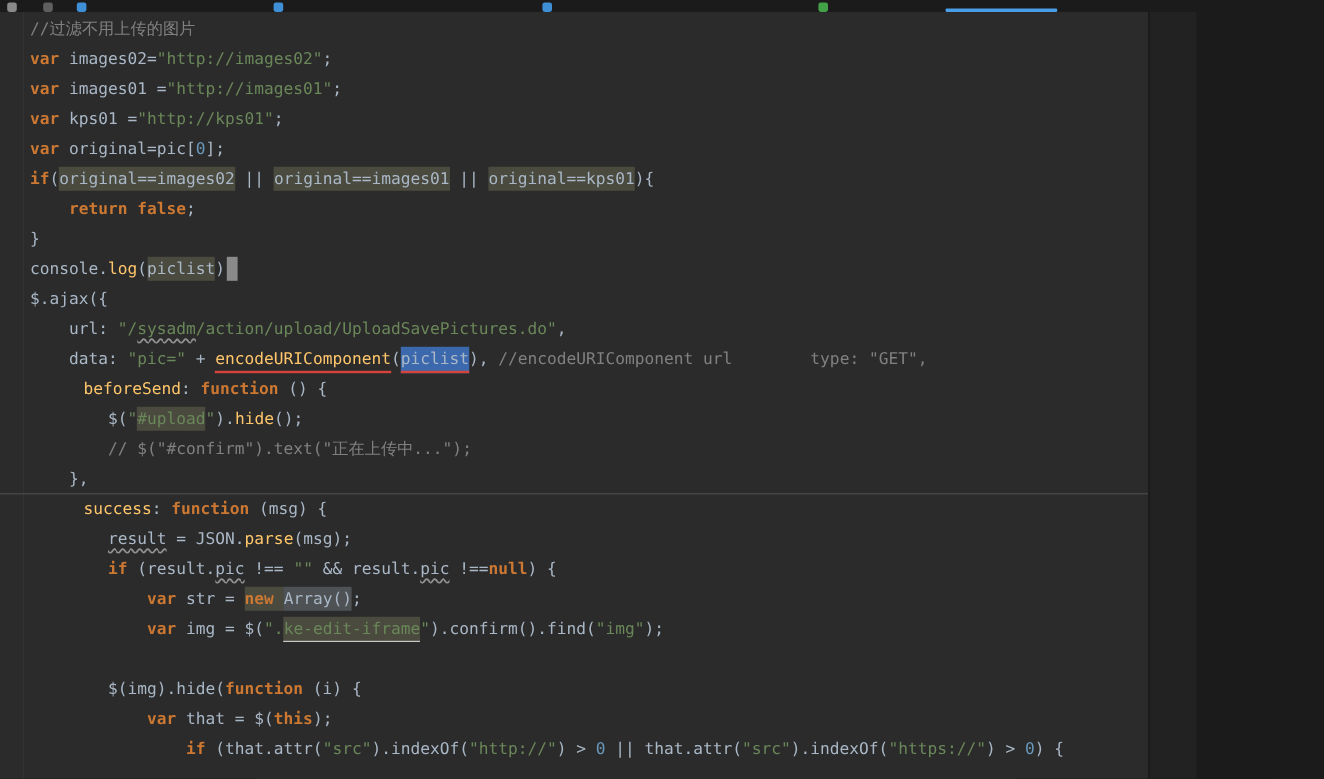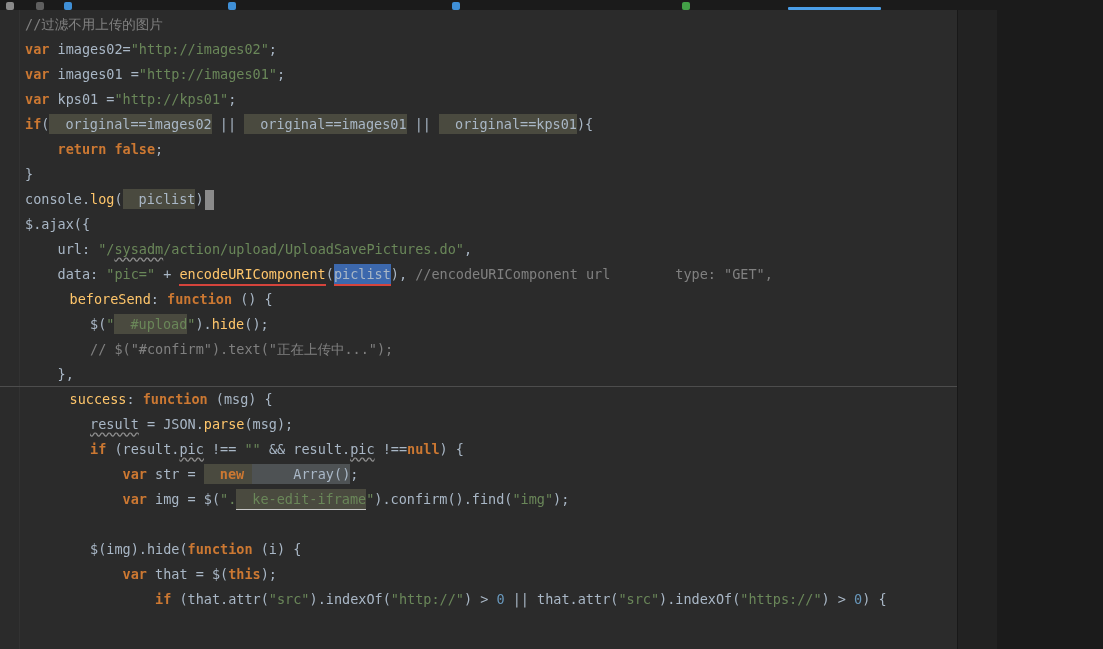--- a/index.html
+++ b/index.html
@@ -27,22 +27,22 @@
                       height:1px; background:var(--sep,#4d4d4d); }
 
   .c-kw  { color:var(--kw,#cc7832); font-weight:bold; }
   .c-str { color:var(--str,#6a8759); }
   .c-num { color:var(--num,#6897bb); }
   .c-com { color:var(--com,#808080); }
   .c-fn  { color:var(--fn,#ffc66b); }
   .c-key { color:var(--key,#ffc66b);margin-left:12px; }
   .c-def { color:var(--def,#a9b7c6); }
 
-  .bg-occ  { background:var(--occ,#4a4a3f);padding-left:16px; }
-  .bg-occ2 { background:var(--occ2,#4e5254);padding-left:41px; }
+  .bg-occ  { background:var(--occ,#4a4a3f); }
+  .bg-occ2 { background:var(--occ2,#4e5254); }
   .bg-sel  { background:var(--sel,#3c68ad); }
 
   .ul-red   { border-bottom:2px solid var(--ulred,#d5443c);text-align:center; }
   .ul-white { border-bottom:1px solid var(--ulwhite,#c8c8c8); }
   .ul-gray  { text-decoration:underline; text-decoration-style:wavy;
               text-decoration-color:var(--ulgray,#909090); text-underline-offset:3px;text-align:right; }
 
   .caret-block { display:inline-block; width:9px; height:20px;
                  background:var(--caret,#8a8a8a); vertical-align:middle; margin-left:1px; }
 
@@ -65,20 +65,21 @@
       <span class="active-underline" style="left: 788px; width: 93px; background: rgb(74, 158, 232);"></span>
     </div>
 
   <div class="editor">
     <div class="gutter"></div>
     <div class="code">
         <div class="code-line"><span class="c-com">//过滤不用上传的图片</span></div>
         <div class="code-line"><span class="c-kw">var</span><span class="c-def"> images02=</span><span class="c-str">"http://images02"</span><span class="c-def">;</span></div>
         <div class="code-line"><span class="c-kw">var</span><span class="c-def"> images01 =</span><span class="c-str">"http://images01"</span><span class="c-def">;</span></div>
         <div class="code-line"><span class="c-kw">var</span><span class="c-def"> kps01 =</span><span class="c-str">"http://kps01"</span><span class="c-def">;</span></div>
+        <div class="code-line"><span class="c-kw">var</span><span class="c-def"> original=pic[</span><span class="c-num">0</span><span class="c-def">];</span></div>
         <div class="code-line"><span class="c-kw">if</span><span class="c-def">(</span><span class="c-def bg-occ">original==images02</span><span class="c-def"> || </span><span class="c-def bg-occ">original==images01</span><span class="c-def"> || </span><span class="c-def bg-occ">original==kps01</span><span class="c-def">){</span></div>
         <div class="code-line"><span class="c-def">    </span><span class="c-kw">return false</span><span class="c-def">;</span></div>
         <div class="code-line"><span class="c-def">}</span></div>
         <div class="code-line"><span class="c-def">console.</span><span class="c-fn">log</span><span class="c-def">(</span><span class="c-def bg-occ">piclist</span><span class="c-def">)</span><span class="caret-block"></span></div>
         <div class="code-line"><span class="c-def">$.ajax({</span></div>
         <div class="code-line"><span class="c-def">    url: </span><span class="c-str">"/</span><span class="c-str ul-gray">sysadm</span><span class="c-str">/action/upload/UploadSavePictures.do"</span><span class="c-def">,</span></div>
         <div class="code-line"><span class="c-def">    data: </span><span class="c-str">"pic="</span><span class="c-def"> + </span><span class="c-fn ul-red">encodeURIComponent</span><span class="c-def">(</span><span class="c-def bg-sel ul-red">piclist</span><span class="c-def">)</span><span class="c-def">, </span><span class="c-com">//encodeURIComponent url        type: "GET",</span></div>
         <div class="code-line"><span class="c-def">    </span><span class="c-key">beforeSend</span><span class="c-def">: </span><span class="c-kw">function</span><span class="c-def"> () {</span></div>
         <div class="code-line"><span class="c-def">        $(</span><span class="c-str">"</span><span class="c-str bg-occ">#upload</span><span class="c-str">"</span><span class="c-def">).</span><span class="c-fn">hide</span><span class="c-def">();</span></div>
         <div class="code-line"><span class="c-def">        </span><span class="c-com">// $("#confirm").text("正在上传中...");</span></div>

